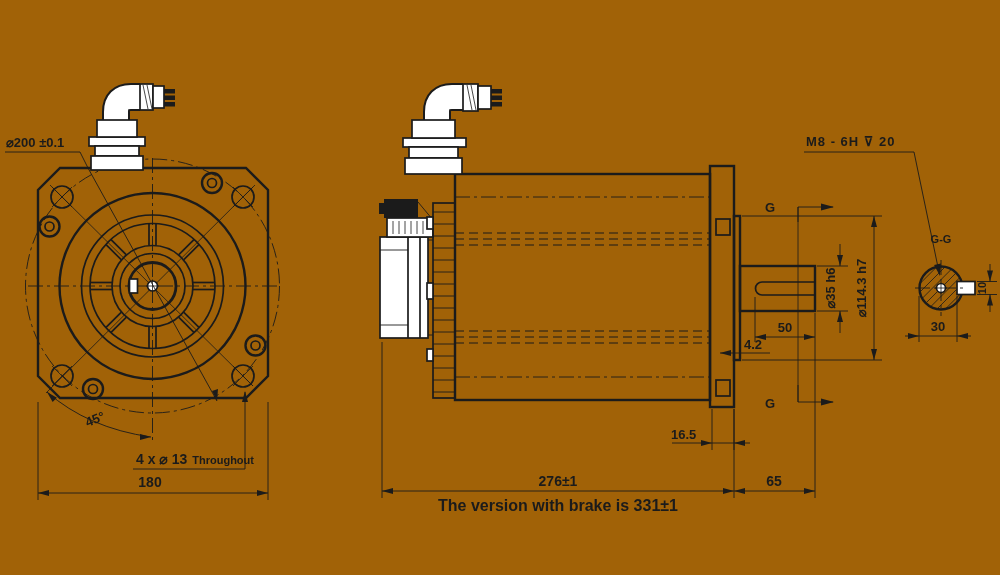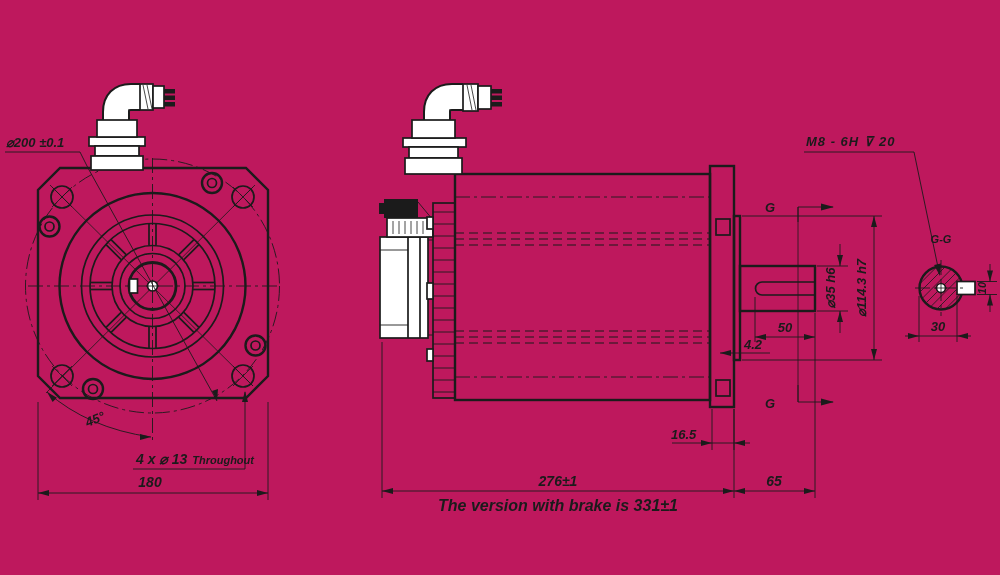--- a/index.html
+++ b/index.html
@@ -1,17 +1,17 @@
 <!DOCTYPE html>
 <html><head>
 <meta charset="utf-8">
 <style>
   html,body{margin:0;padding:0;background:#e8e8e8;}
-  #stage{position:relative;width:1000px;height:575px;background:#be185d;overflow:hidden;
-         font-family:"Liberation Sans",sans-serif;font-style:italic;}
+  #stage{position:relative;width:1000px;height:575px;background:#a16207;overflow:hidden;
+         font-family:"Liberation Sans",sans-serif;}
   svg{display:block;}
   .thick{stroke:#1b1b1b;stroke-width:2.4;fill:none;stroke-linejoin:miter;}
   .med{stroke:#1b1b1b;stroke-width:1.7;fill:none;}
   .thin{stroke:#1b1b1b;stroke-width:0.9;fill:none;}
   .hair{stroke:#1b1b1b;stroke-width:0.8;fill:none;}
   .cl{stroke:#1b1b1b;stroke-width:0.9;fill:none;stroke-dasharray:15 4 3 4;}
   .dash{stroke:#1b1b1b;stroke-width:1;fill:none;stroke-dasharray:9 5;}
   .wfill{fill:#ffffff;stroke:#1b1b1b;stroke-width:1.7;}
   .blk{fill:#1b1b1b;stroke:none;}
   .arrow{fill:#1b1b1b;stroke:none;}

